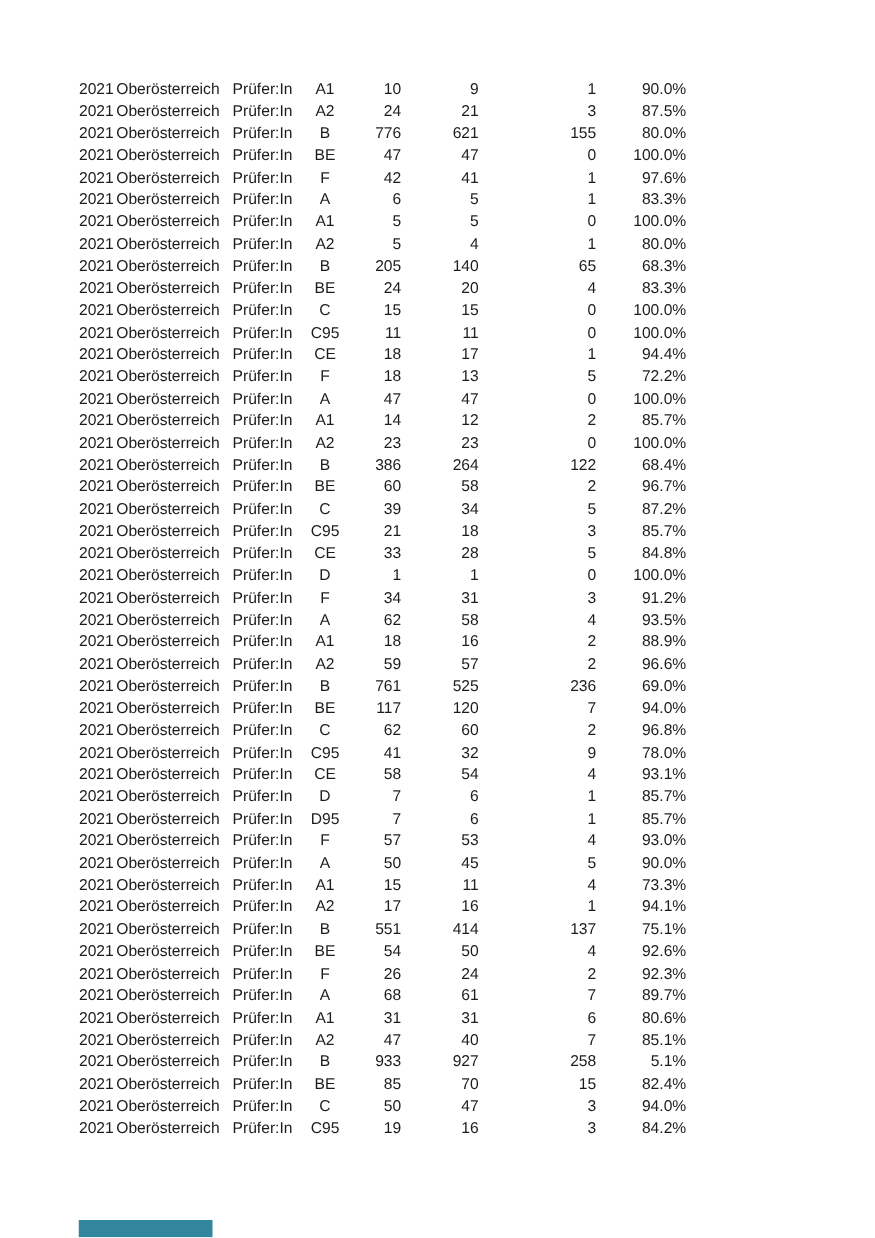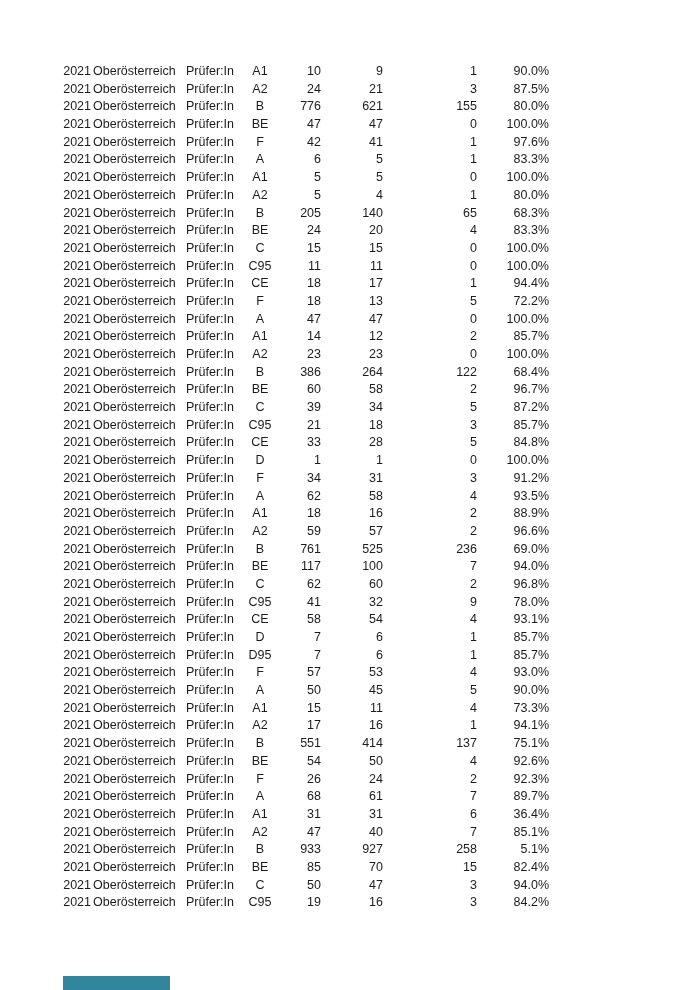--- a/index.html
+++ b/index.html
@@ -325,21 +325,21 @@
         <div class="cell c-num">525</div>
         <div class="cell c-num">236</div>
         <div class="cell c-num">69.0%</div>
       </div>
       <div class="row">
         <div class="cell c-year">2021</div>
         <div class="cell c-region">Oberösterreich</div>
         <div class="cell c-role">Prüfer:In</div>
         <div class="cell c-class">BE</div>
         <div class="cell c-num">117</div>
-        <div class="cell c-num">100</div>
+        <div class="cell c-num">120</div>
         <div class="cell c-num">7</div>
         <div class="cell c-num">94.0%</div>
       </div>
       <div class="row">
         <div class="cell c-year">2021</div>
         <div class="cell c-region">Oberösterreich</div>
         <div class="cell c-role">Prüfer:In</div>
         <div class="cell c-class">C</div>
         <div class="cell c-num">62</div>
         <div class="cell c-num">60</div>
@@ -467,21 +467,21 @@
         <div class="cell c-num">89.7%</div>
       </div>
       <div class="row">
         <div class="cell c-year">2021</div>
         <div class="cell c-region">Oberösterreich</div>
         <div class="cell c-role">Prüfer:In</div>
         <div class="cell c-class">A1</div>
         <div class="cell c-num">31</div>
         <div class="cell c-num">31</div>
         <div class="cell c-num">6</div>
-        <div class="cell c-num">36.4%</div>
+        <div class="cell c-num">80.6%</div>
       </div>
       <div class="row">
         <div class="cell c-year">2021</div>
         <div class="cell c-region">Oberösterreich</div>
         <div class="cell c-role">Prüfer:In</div>
         <div class="cell c-class">A2</div>
         <div class="cell c-num">47</div>
         <div class="cell c-num">40</div>
         <div class="cell c-num">7</div>
         <div class="cell c-num">85.1%</div>

